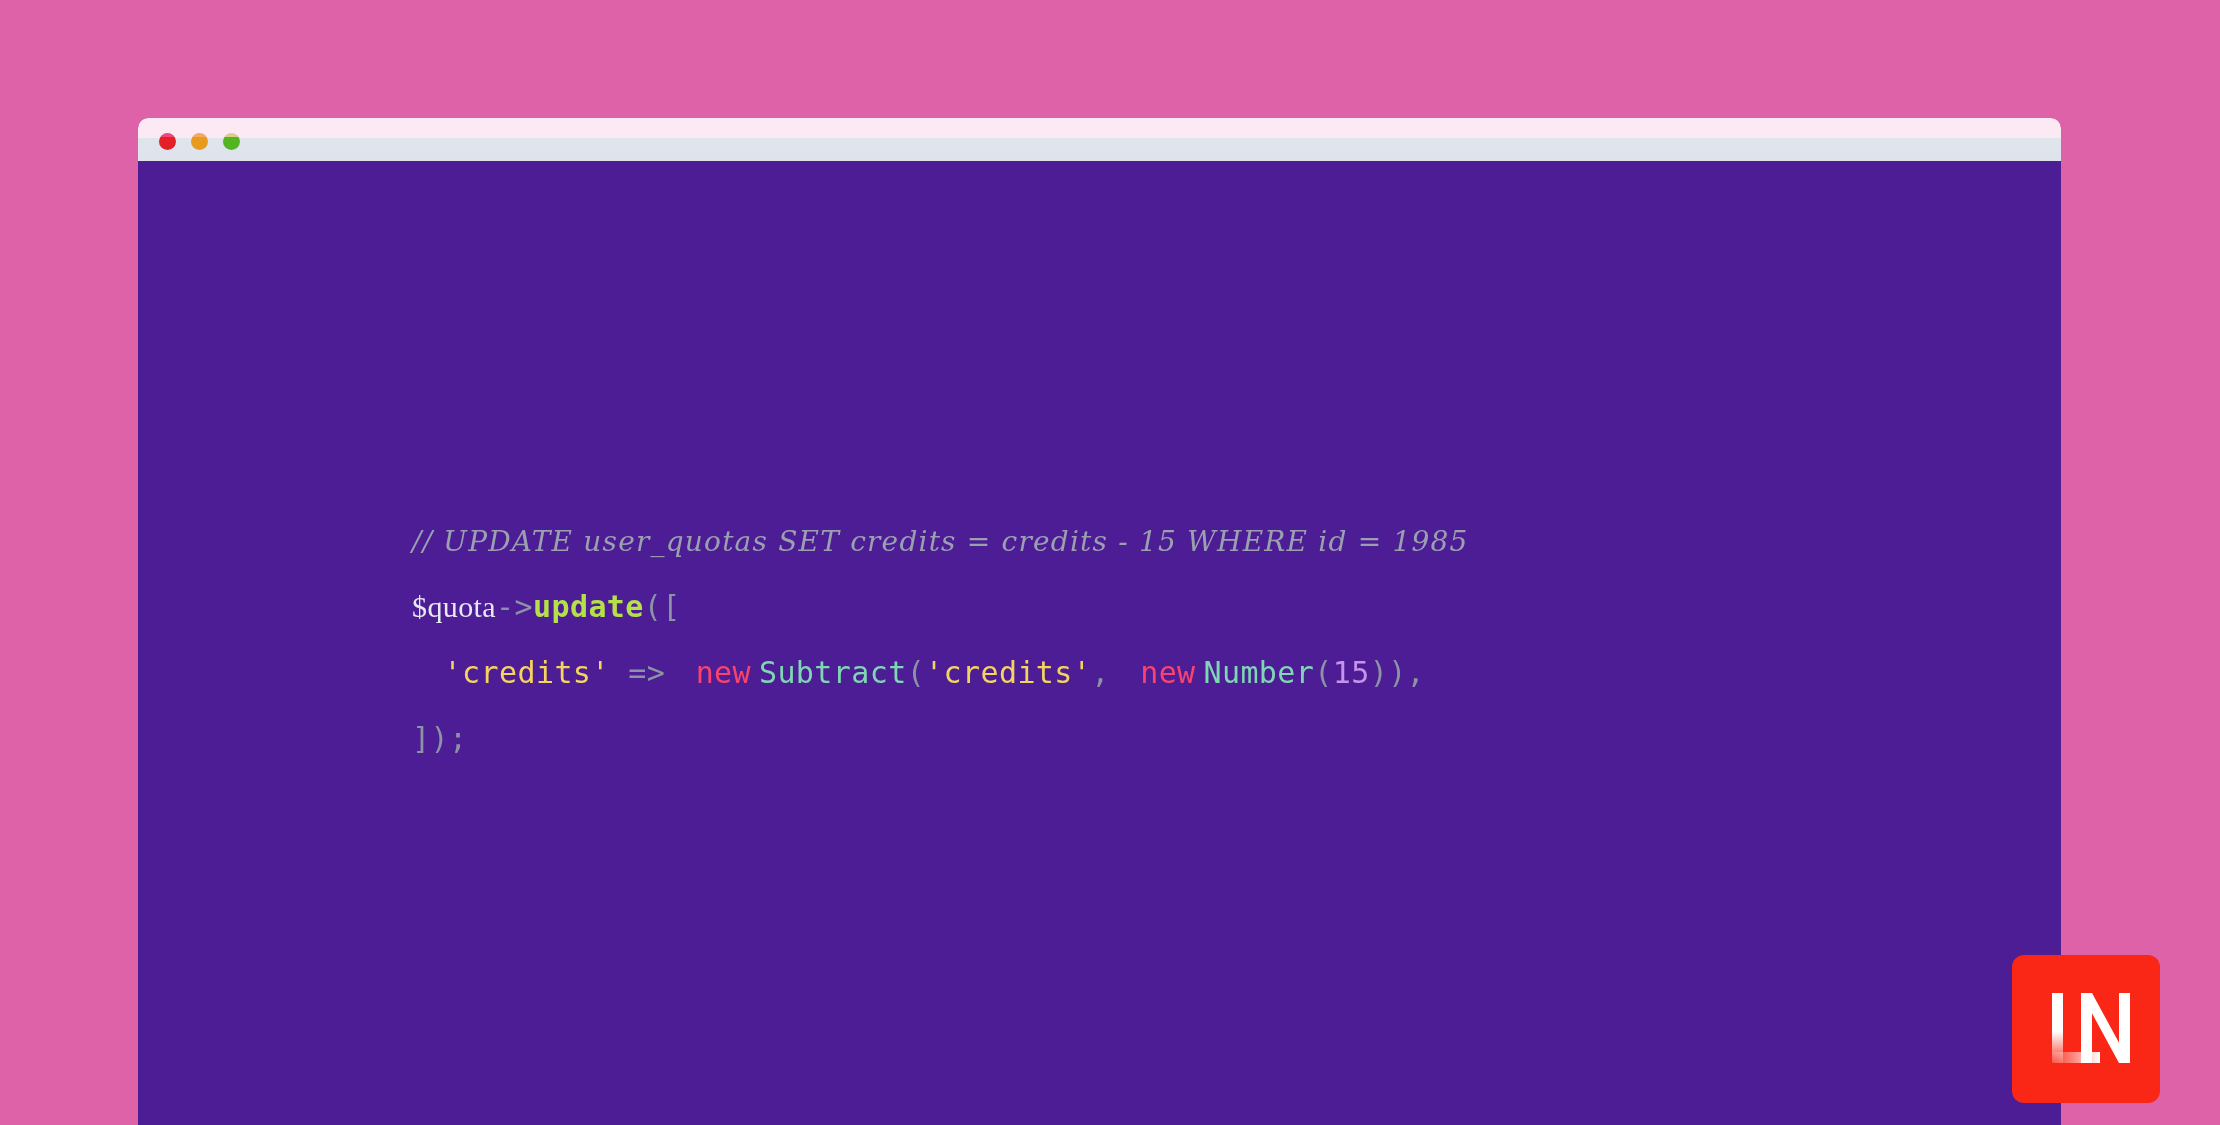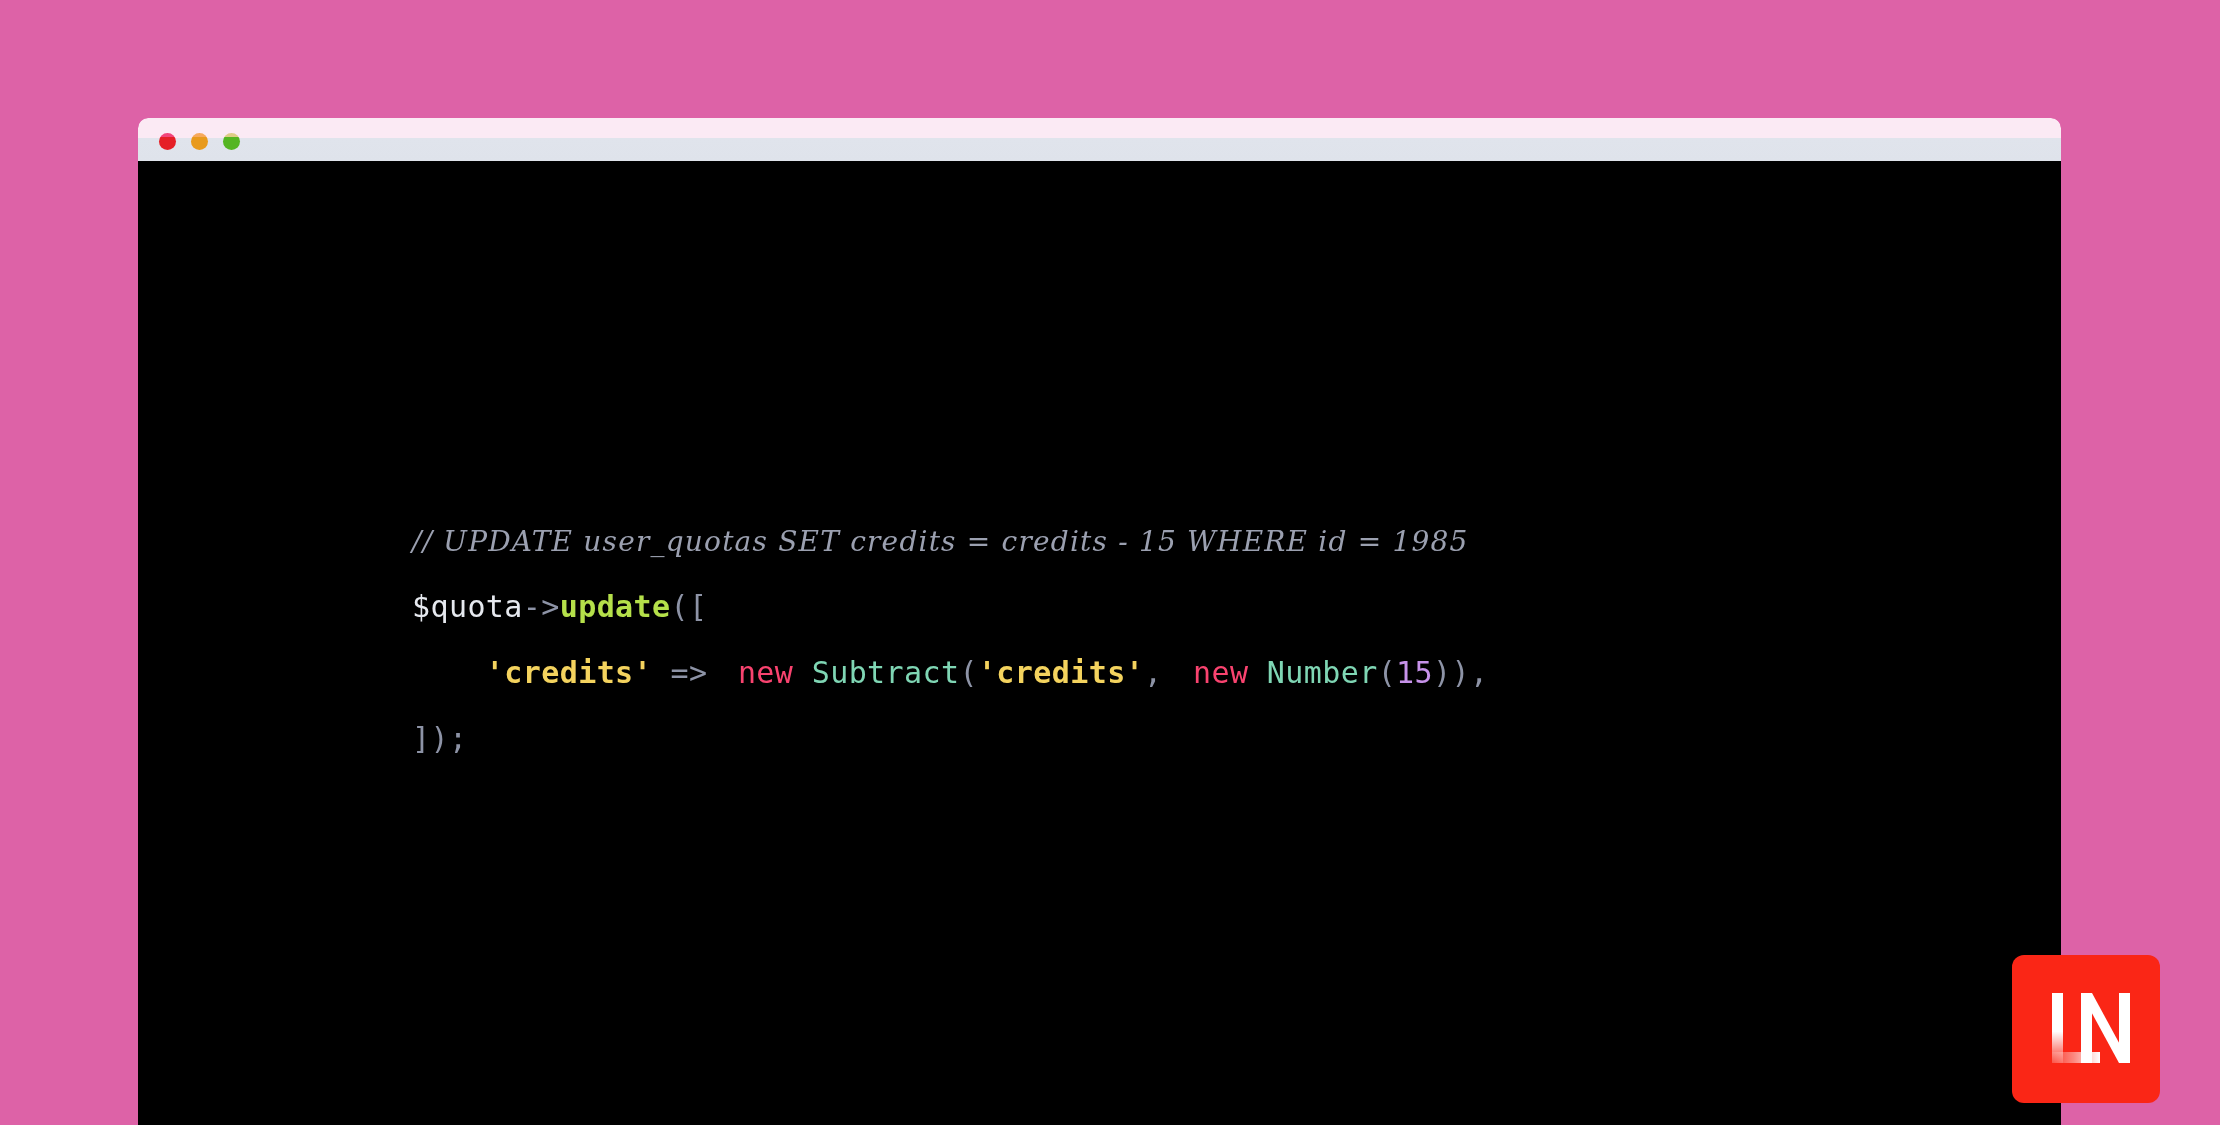--- a/index.html
+++ b/index.html
@@ -59,41 +59,41 @@
     display: block;
   }
   .dot.red    { background: linear-gradient(to bottom, #f2457a 0%, #f2457a 26%, #e51f26 26%, #e51f26 100%); }
   .dot.yellow { background: linear-gradient(to bottom, #f6a95c 0%, #f6a95c 26%, #e89a1c 26%, #e89a1c 100%); }
   .dot.green  { background: linear-gradient(to bottom, #ddcc86 0%, #ddcc86 26%, #54b522 26%, #54b522 100%); }
 
   .code-area {
     position: relative;
     width: 100%;
     height: 964px;
-    background: #000000;
+    background: #4c1d95;
   }
 
   
   .code {
     position: absolute;
     left: 274px;
     top: 317px;
     font-family: "DejaVu Sans Mono", "Liberation Mono", monospace;
     font-size: 30px;
     line-height: 66px;
     white-space: pre;
     letter-spacing: 0.4px;
   }
   .line { height: 66px; }
 
   .tok-comment  { color: #9ba0b0; font-style: italic; font-family: "DejaVu Serif", serif; font-size: 28px; letter-spacing: 1.2px; }
-  .tok-plain    { color: #e6e9ef; }
+  .tok-plain    { color: #e6e9ef; font-family: Liberation Serif, serif; }
   .tok-punct    { color: #8d93a6; }
   .tok-method   { color: #b5e04a; font-weight: bold; }
-  .tok-string   { color: #f4d35e; font-weight: bold; }
+  .tok-string   { color: #f4d35e; }
   .tok-keyword  { color: #f9436f; margin-left: 12px; }
   .tok-class    { color: #7fd6b4; text-align: right; }
   .tok-number   { color: #c792ea; }
 
   
   .ln-badge {
     position: absolute;
     left: 2012px;
     top: 955px;
     width: 148px;

